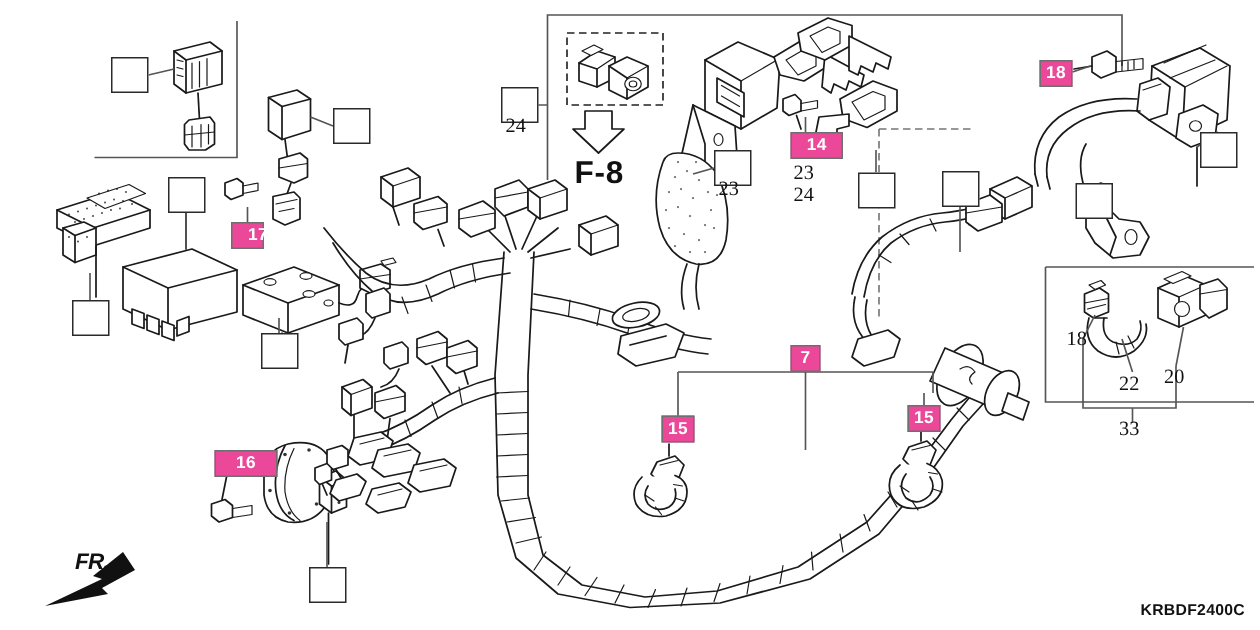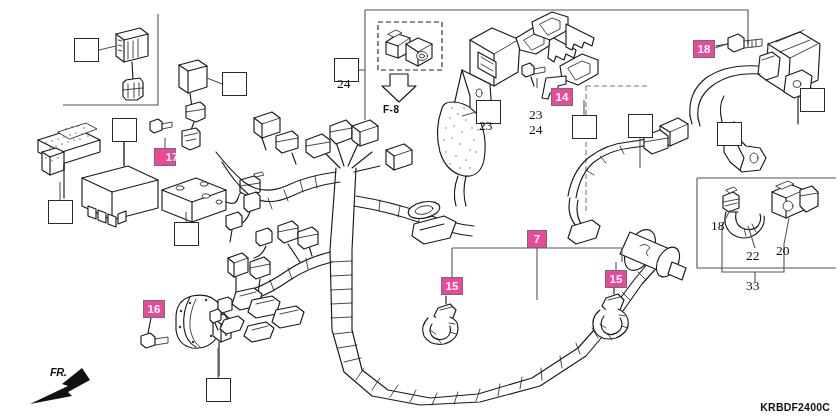--- a/index.html
+++ b/index.html
@@ -15,25 +15,25 @@
   .dash{fill:none;stroke:#222;stroke-width:1.1;stroke-dasharray:5 3;}
   .dashg{fill:none;stroke:#777;stroke-width:1.1;stroke-dasharray:5 3;}
   .frame{fill:none;stroke:#555;stroke-width:1.1;}
 
   .cbox{position:absolute;background:#fff;border:1.3px solid #2a2a2a;box-sizing:border-box;}
   .badge{position:absolute;background:#ec4899;border:1px solid #6f6f6f;color:#fff;
          box-sizing:border-box;display:flex;align-items:center;justify-content:center;
          font-size:11.5px;font-weight:700;letter-spacing:.2px;}
   .numlbl{position:absolute;color:#111;font-size:13.5px;font-weight:400;
           font-family:"Liberation Serif",serif;white-space:nowrap;}
-  .f8{position:absolute;color:#111;font-size:10px;font-weight:700;
+  .f8{position:absolute;color:#111;font-size:21px;font-weight:700;
       font-family:"Liberation Sans",sans-serif;letter-spacing:.5px;}
   .partno{position:absolute;right:10px;bottom:7px;font-size:10.5px;font-weight:700;
           color:#111;letter-spacing:.2px;font-family:"Liberation Sans",sans-serif;margin-top:46px;}
-  .frlabel{position:absolute;font-size:11px;font-weight:700;font-style:italic;color:#111;
+  .frlabel{position:absolute;font-size:15px;font-weight:700;font-style:italic;color:#111;
            font-family:"Liberation Sans",sans-serif;letter-spacing:-.5px;}
 </style>
 </head>
 <body>
 
 <div id="sheet">
 
   <svg class="layer" viewBox="0 0 840 420">
 
     <g>
@@ -469,22 +469,22 @@
   <div class="cbox" style="left:476px;top:100px;width:25px;height:24px;"></div>
   <div class="cbox" style="left:572px;top:115px;width:25px;height:24px;"></div>
   <div class="cbox" style="left:628px;top:114px;width:25px;height:24px;"></div>
   <div class="cbox" style="left:800px;top:88px;width:25px;height:24px;"></div>
   <div class="cbox" style="left:717px;top:122px;width:25px;height:24px;"></div>
   <div class="cbox" style="left:206px;top:378px;width:25px;height:24px;"></div>
 
   <div class="badge" style="left:527px;top:230px;width:20px;height:18px;">7</div>
   <div class="badge" style="left:441px;top:277px;width:22px;height:18px;">15</div>
   <div class="badge" style="left:605px;top:270px;width:22px;height:18px;">15</div>
-  <div class="badge" style="left:551px;top:88px;width:22px;height:18px;">14</div>
-  <div class="badge" style="left:143px;top:300px;width:22px;height:18px;">16</div>
+  <div class="badge" style="left:527px;top:88px;width:35px;height:18px;">14</div>
+  <div class="badge" style="left:143px;top:300px;width:42px;height:18px;">16</div>
   <div class="badge" style="left:154px;top:148px;width:22px;height:18px;padding-left:14px;">17</div>
   <div class="badge" style="left:693px;top:40px;width:22px;height:18px;">18</div>
 
   <div class="numlbl" style="left:337px;top:76px;">24</div>
   <div class="numlbl" style="left:479px;top:118px;">23</div>
   <div class="numlbl" style="left:529px;top:107px;">23</div>
   <div class="numlbl" style="left:529px;top:122px;">24</div>
   <div class="numlbl" style="left:711px;top:218px;">18</div>
   <div class="numlbl" style="left:746px;top:248px;">22</div>
   <div class="numlbl" style="left:776px;top:243px;">20</div>

